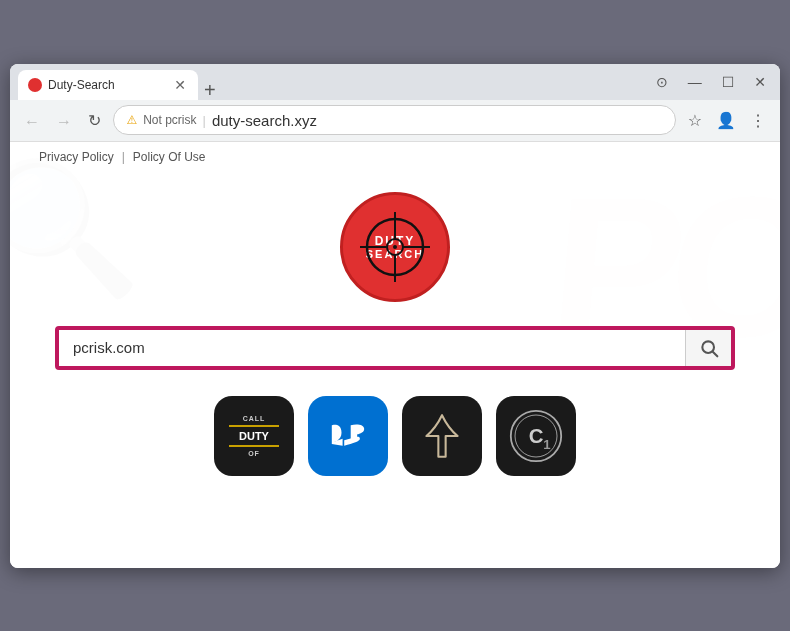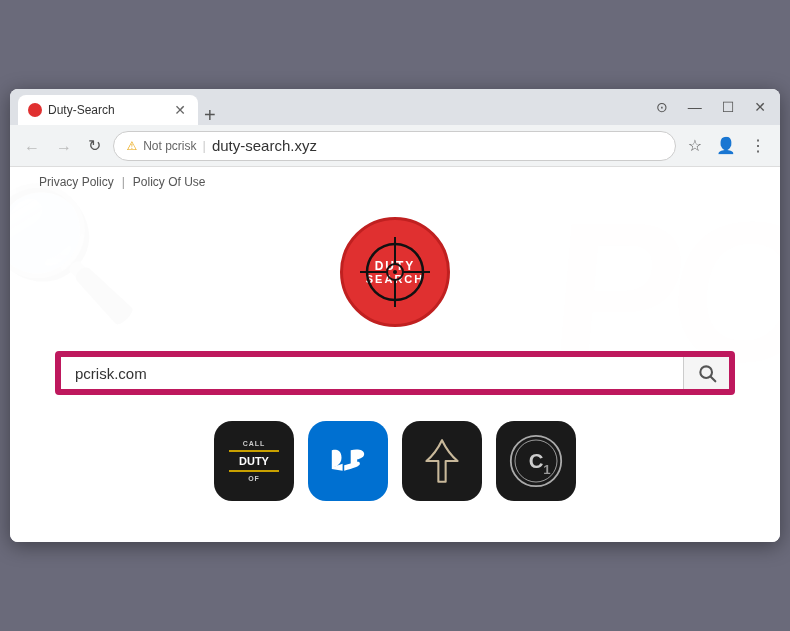--- a/index.html
+++ b/index.html
@@ -7,21 +7,21 @@
       background: #6a6a7a;
       display: flex;
       justify-content: center;
       align-items: center;
       width: 790px;
       height: 631px;
       font-family: Arial, sans-serif;
     }
     .browser-window {
       width: 770px;
-      height: 453px;
+      height: 504px;
       background: #fff;
       border-radius: 8px;
       box-shadow: 0 4px 20px rgba(0,0,0,0.4);
       overflow: hidden;
       display: flex;
       flex-direction: column;
     }
     
     .title-bar {
       background: #dee1e6;
@@ -235,21 +235,21 @@
       display: flex;
       justify-content: center;
       padding: 14px 0 10px 0;
       position: relative;
       z-index: 10;
     }
     .search-box {
       display: flex;
       align-items: center;
       width: 680px;
-      border: 6px solid #be185d;
+      border: 4px solid #be185d;
       border-radius: 4px;
       overflow: hidden;
       height: 44px;
       background: #fff;
     }
     .search-input {
       flex: 1;
       border: none;
       outline: none;
       font-size: 15px;

